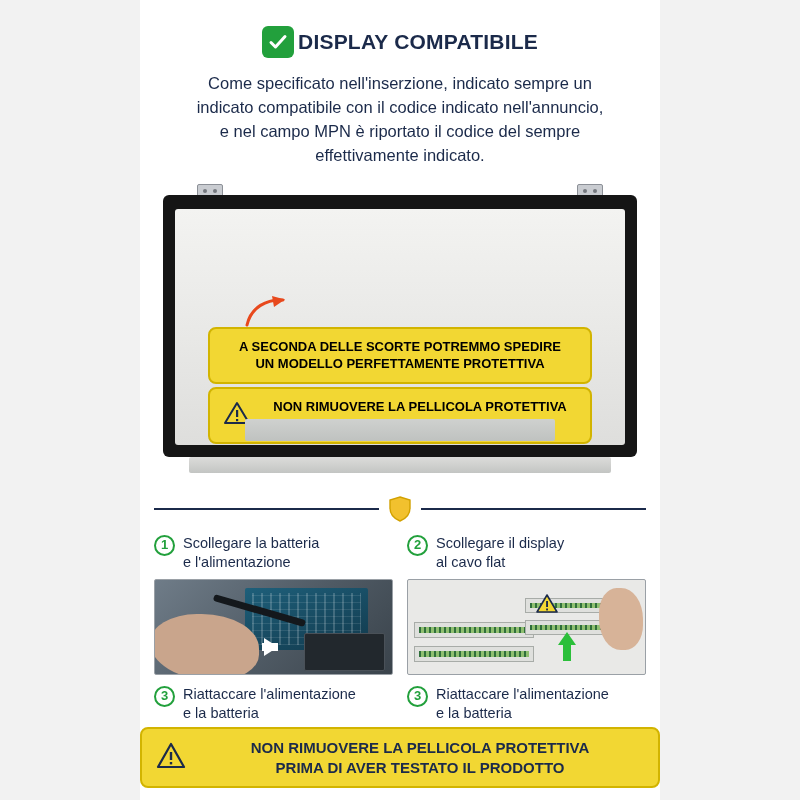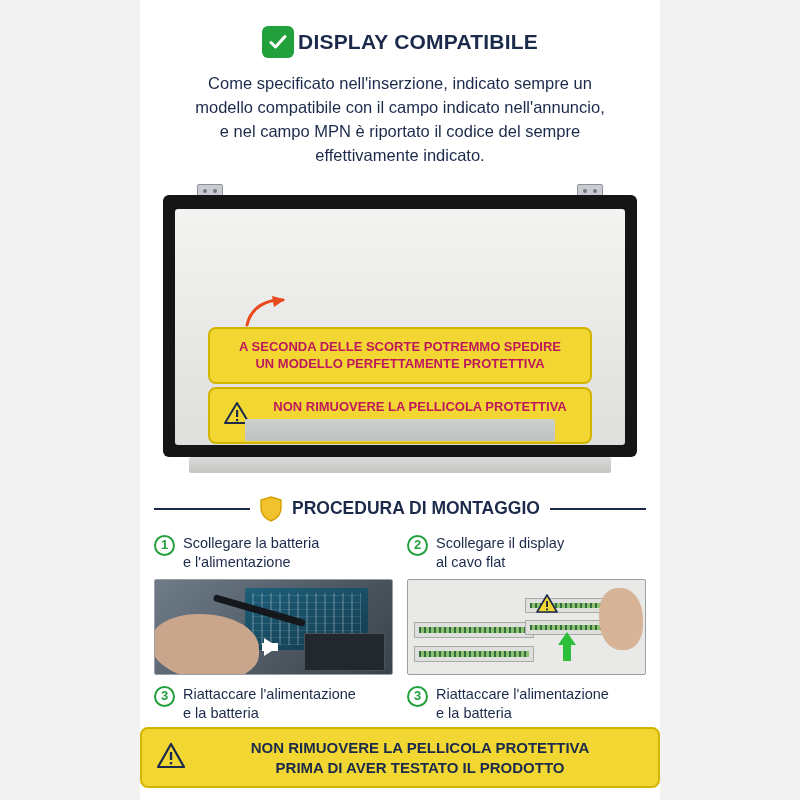--- a/index.html
+++ b/index.html
@@ -94,21 +94,21 @@
     border-radius: 2px;
   }
   .arrow-red { position: absolute; left: 68px; top: 84px; }
   .note {
     position: absolute; left: 50%; transform: translateX(-50%);
     width: 384px;
     background: #f2d733;
     border: 2px solid #d2b400;
     border-radius: 8px;
     text-align: center;
-    color: #be185d;
+    color: #000000;
     font-weight: bold;
     font-size: 13px;
     line-height: 1.35;
     padding: 9px 8px;
   }
   .note.one { top: 118px; }
   .note.two { top: 178px; display: flex; align-items: center; gap: 8px; padding-left: 14px; }
   .note.two .warn-txt { text-align: center; flex: 1; }
   .bottom-bar {
     position: absolute; left: 34px; right: 34px; top: 273px;
@@ -249,21 +249,21 @@
       <span class="check-badge">
         <svg width="20" height="20" viewBox="0 0 20 20" aria-hidden="true">
           <path d="M3 10.5 L7.5 15 L17 4.5" fill="none" stroke="#ffffff" stroke-width="3" stroke-linecap="round" stroke-linejoin="round"></path>
         </svg>
       </span>
       <span class="hdr-title">DISPLAY COMPATIBILE</span>
     </div>
 
     <div class="intro">
       <div>Come specificato nell'inserzione, indicato sempre un</div>
-      <div>modello compatibile con il campo indicato nell'annuncio,</div>
+      <div>indicato compatibile con il codice indicato nell'annuncio,</div>
       <div>e nel campo MPN è riportato il codice del sempre</div>
       <div>effettivamente indicato.</div>
     </div>
 
     <div class="display-wrap">
       <div class="tab l"></div>
       <div class="tab r"></div>
 
       <div class="panel">
         <div class="screen">
@@ -301,21 +301,20 @@
       <div class="bottom-bar"></div>
     </div>
 
     <div class="proc-head">
       <span class="rule"></span>
       <span class="shield">
         <svg width="22" height="26" viewBox="0 0 22 26" aria-hidden="true">
           <path d="M11 1 L21 4 V12 C21 19 16 23 11 25 C6 23 1 19 1 12 V4 Z" fill="#f2c12e" stroke="#d2a100" stroke-width="1.4"></path>
         </svg>
       </span>
-      <span class="proc-title">PROCEDURA DI MONTAGGIO</span>
       <span class="rule"></span>
     </div>
 
     <div class="steps">
 
       <div class="col">
         <div class="step">
           <span class="num">1</span>
           <span>
             <span>Scollegare la batteria</span><br>

